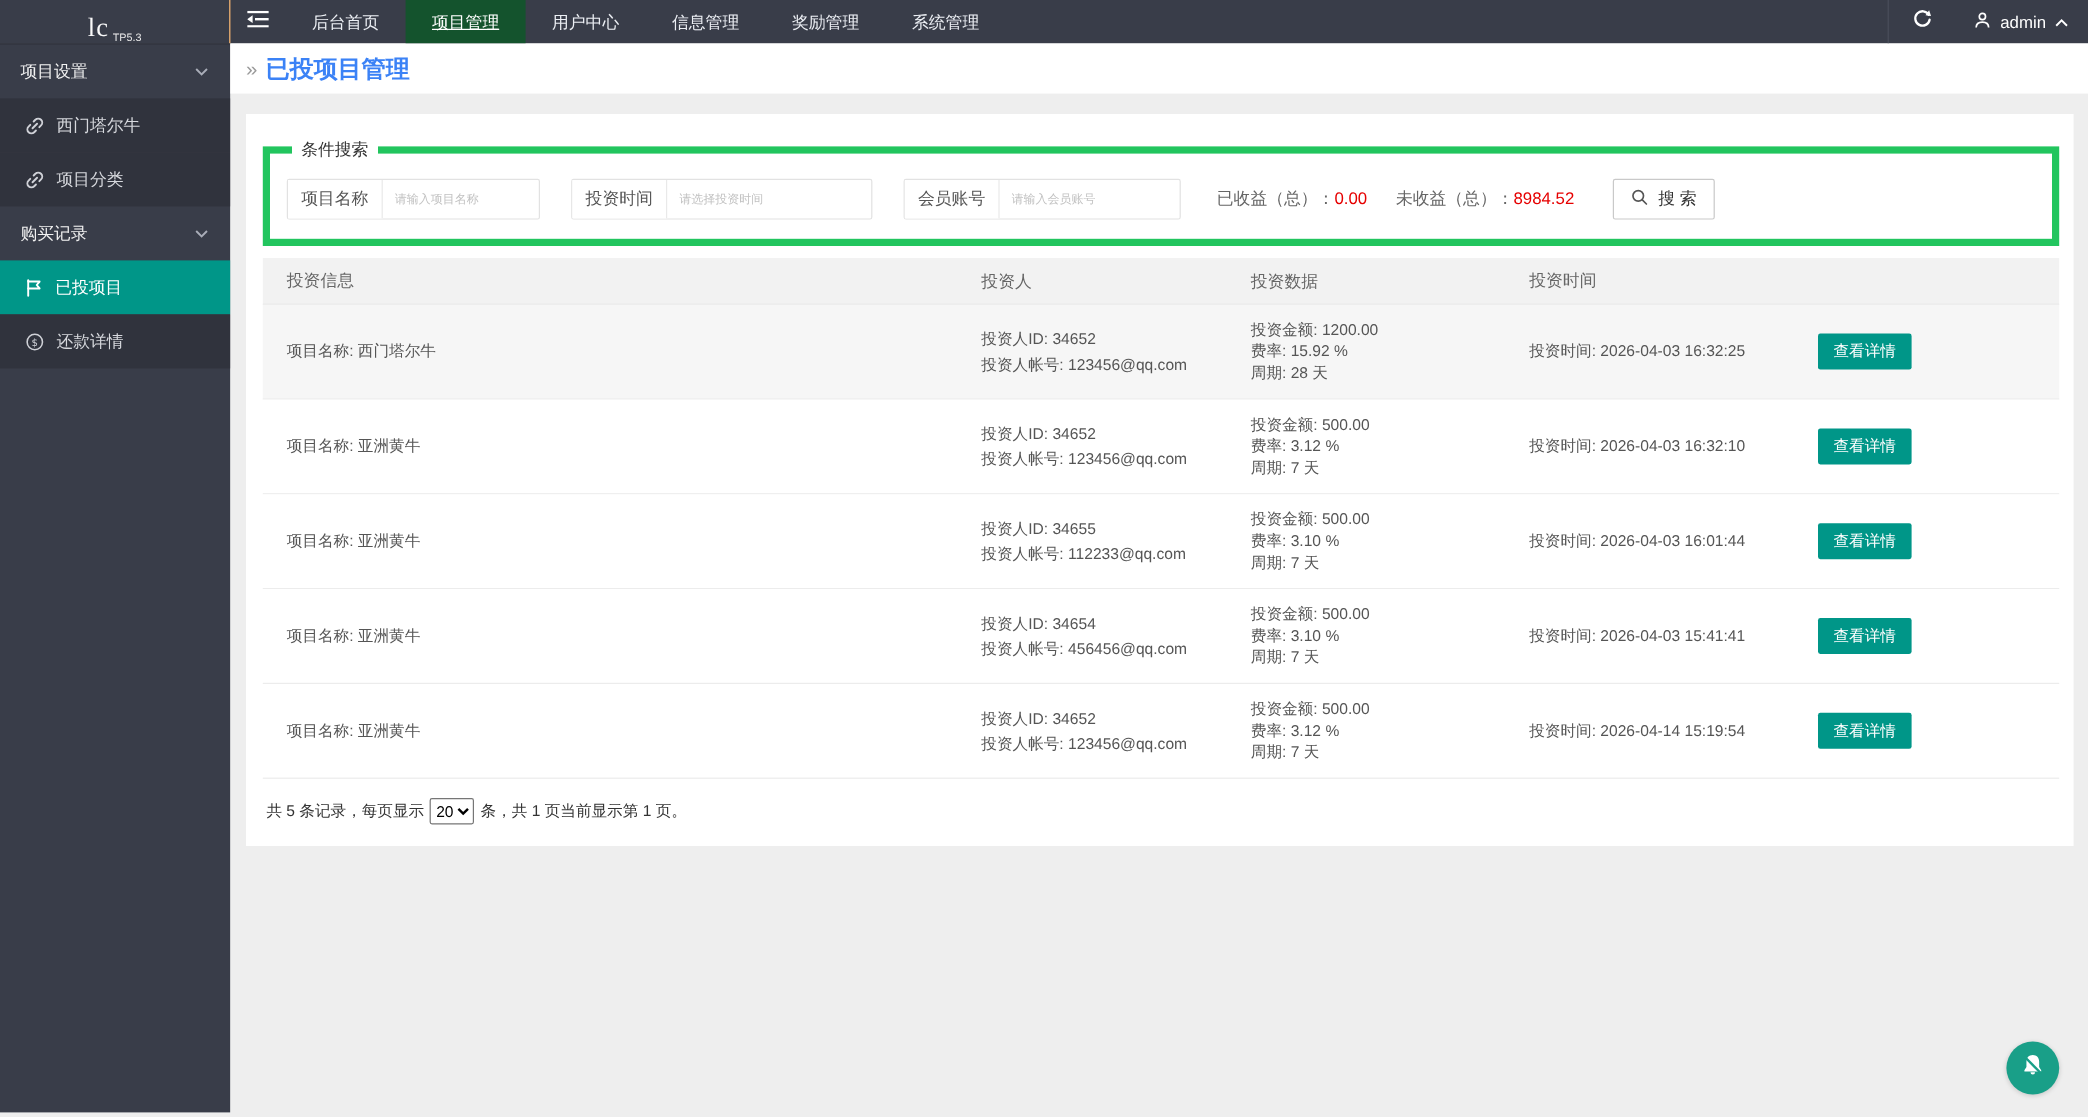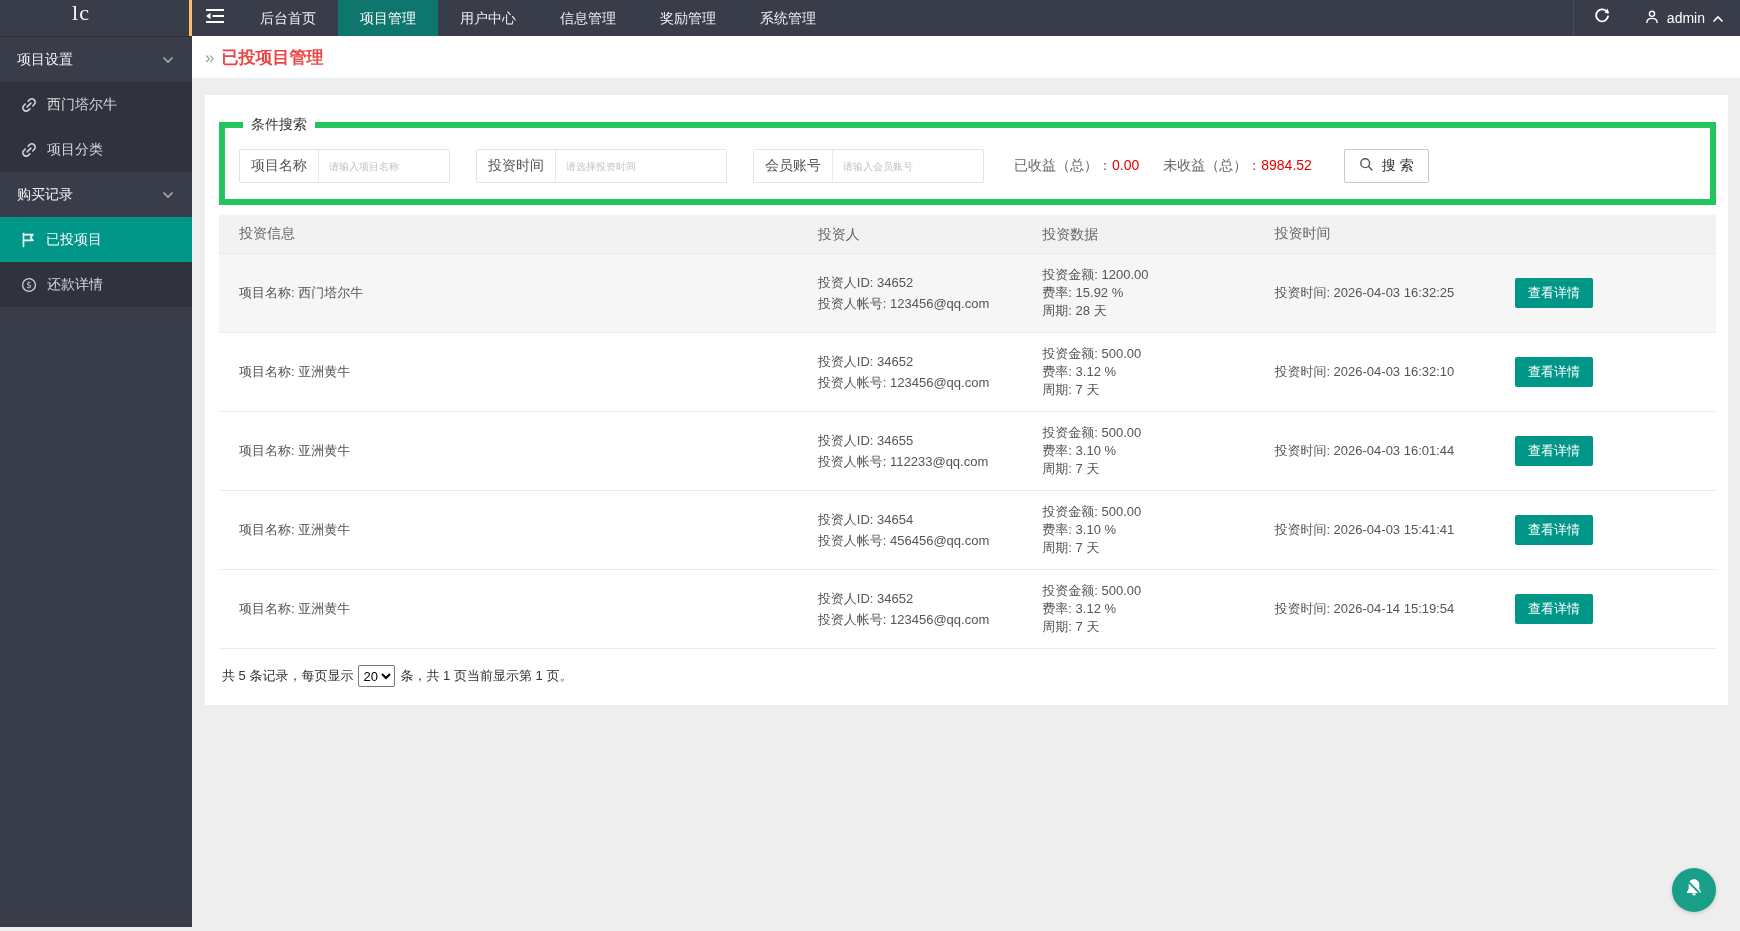--- a/index.html
+++ b/index.html
@@ -10,31 +10,31 @@
     position:relative;
     overflow:hidden;
     color:#555;
   }
   
   .topbar {
     position:absolute; top:0; left:0; right:0; height:36px;
     background:#393D49; display:flex; align-items:stretch; z-index:20;
   }
   .logo-area {
-    width:192px; flex:0 0 192px; display:flex; align-items:flex-start; justify-content:center;
-    color:#fafafa; border-right:3px solid #fdba74; cursor:default;
+    width:192px; flex:0 0 192px; display:flex; align-items:flex-end; justify-content:center;
+    color:#fafafa; border-right:1px solid #fdba74; cursor:default;
   }
   .logo-text { font-size:22px; letter-spacing:1px; font-family:"Liberation Serif","DejaVu Serif",serif; }
   .logo-sup { font-size:9px; margin:-10px 0 0 3px; color:#e8e8e8; }
   .hamburger { width:46px; display:flex; align-items:center; justify-content:center; cursor:pointer; }
   .nav { display:flex; }
   .nav-item {
     padding:0 22px; line-height:36px; font-size:14px; color:#eceff4; cursor:pointer; white-space:nowrap;
   }
-  .nav-item.active { background:#0f766e; color:#fff; }
+  .nav-item.active { background:#14532d; color:#fff;text-decoration:underline; }
   .topbar-right { margin-left:auto; display:flex; align-items:center; }
   .topbar-divider { width:1px; height:36px; background:#4a4e5b; }
   .refresh-btn { width:56px; height:36px; display:flex; align-items:center; justify-content:center; cursor:pointer; }
   .user-menu { display:flex; align-items:center; gap:7px; padding:0 16px 0 14px; cursor:pointer; color:#fff; font-size:14px; height:36px; }
 
   
   .sidebar {
     position:absolute; top:36px; left:0; bottom:4px; width:192px;
     background:#393D49; border-top:1px solid #2c2f38;
   }
@@ -45,21 +45,21 @@
   .side-item.active { background:#009688; color:#fff; }
   .side-item.active .side-icon { color:#fff; }
   .group-chevron { display:flex; color:#a9adb8; }
 
   
   .main { position:absolute; top:36px; left:192px; right:0; bottom:0; background:#EEEEEE; }
   .breadcrumb-bar {
     height:42px; background:#fff; display:flex; align-items:center; padding-left:13px; gap:7px;
   }
   .crumb-sep { color:#9a9a9a; font-size:17px; line-height:1; }
-  .crumb-title { color:#ef4444; font-size:17px; font-weight:bold; }
+  .crumb-title { color:#3b82f6; font-size:20px; font-weight:bold; }
 
   .card { margin:17px 12px 0 13px; background:#fff; padding:15px 12px 18px 14px; }
 
   
   .search-fieldset { border:6px solid #22c55e; padding:15px 12px 16px 14px; margin-top:6px; }
   .search-legend { font-size:14px; color:#333; padding:0 8px; margin-left:4px; }
   .search-row { display:flex; align-items:center; }
   .field-group { display:flex; align-items:stretch; height:34px; border:1px solid #e2e2e2; border-radius:2px; background:#fff; margin-right:26px; }
   .field-label { display:flex; align-items:center; padding:0 11px; font-size:14px; color:#555; border-right:1px solid #e9e9e9; background:#fff; white-space:nowrap; }
   .field-input { border:none; outline:none; padding:0 10px; font-size:10px; color:#737373; background:transparent; }

